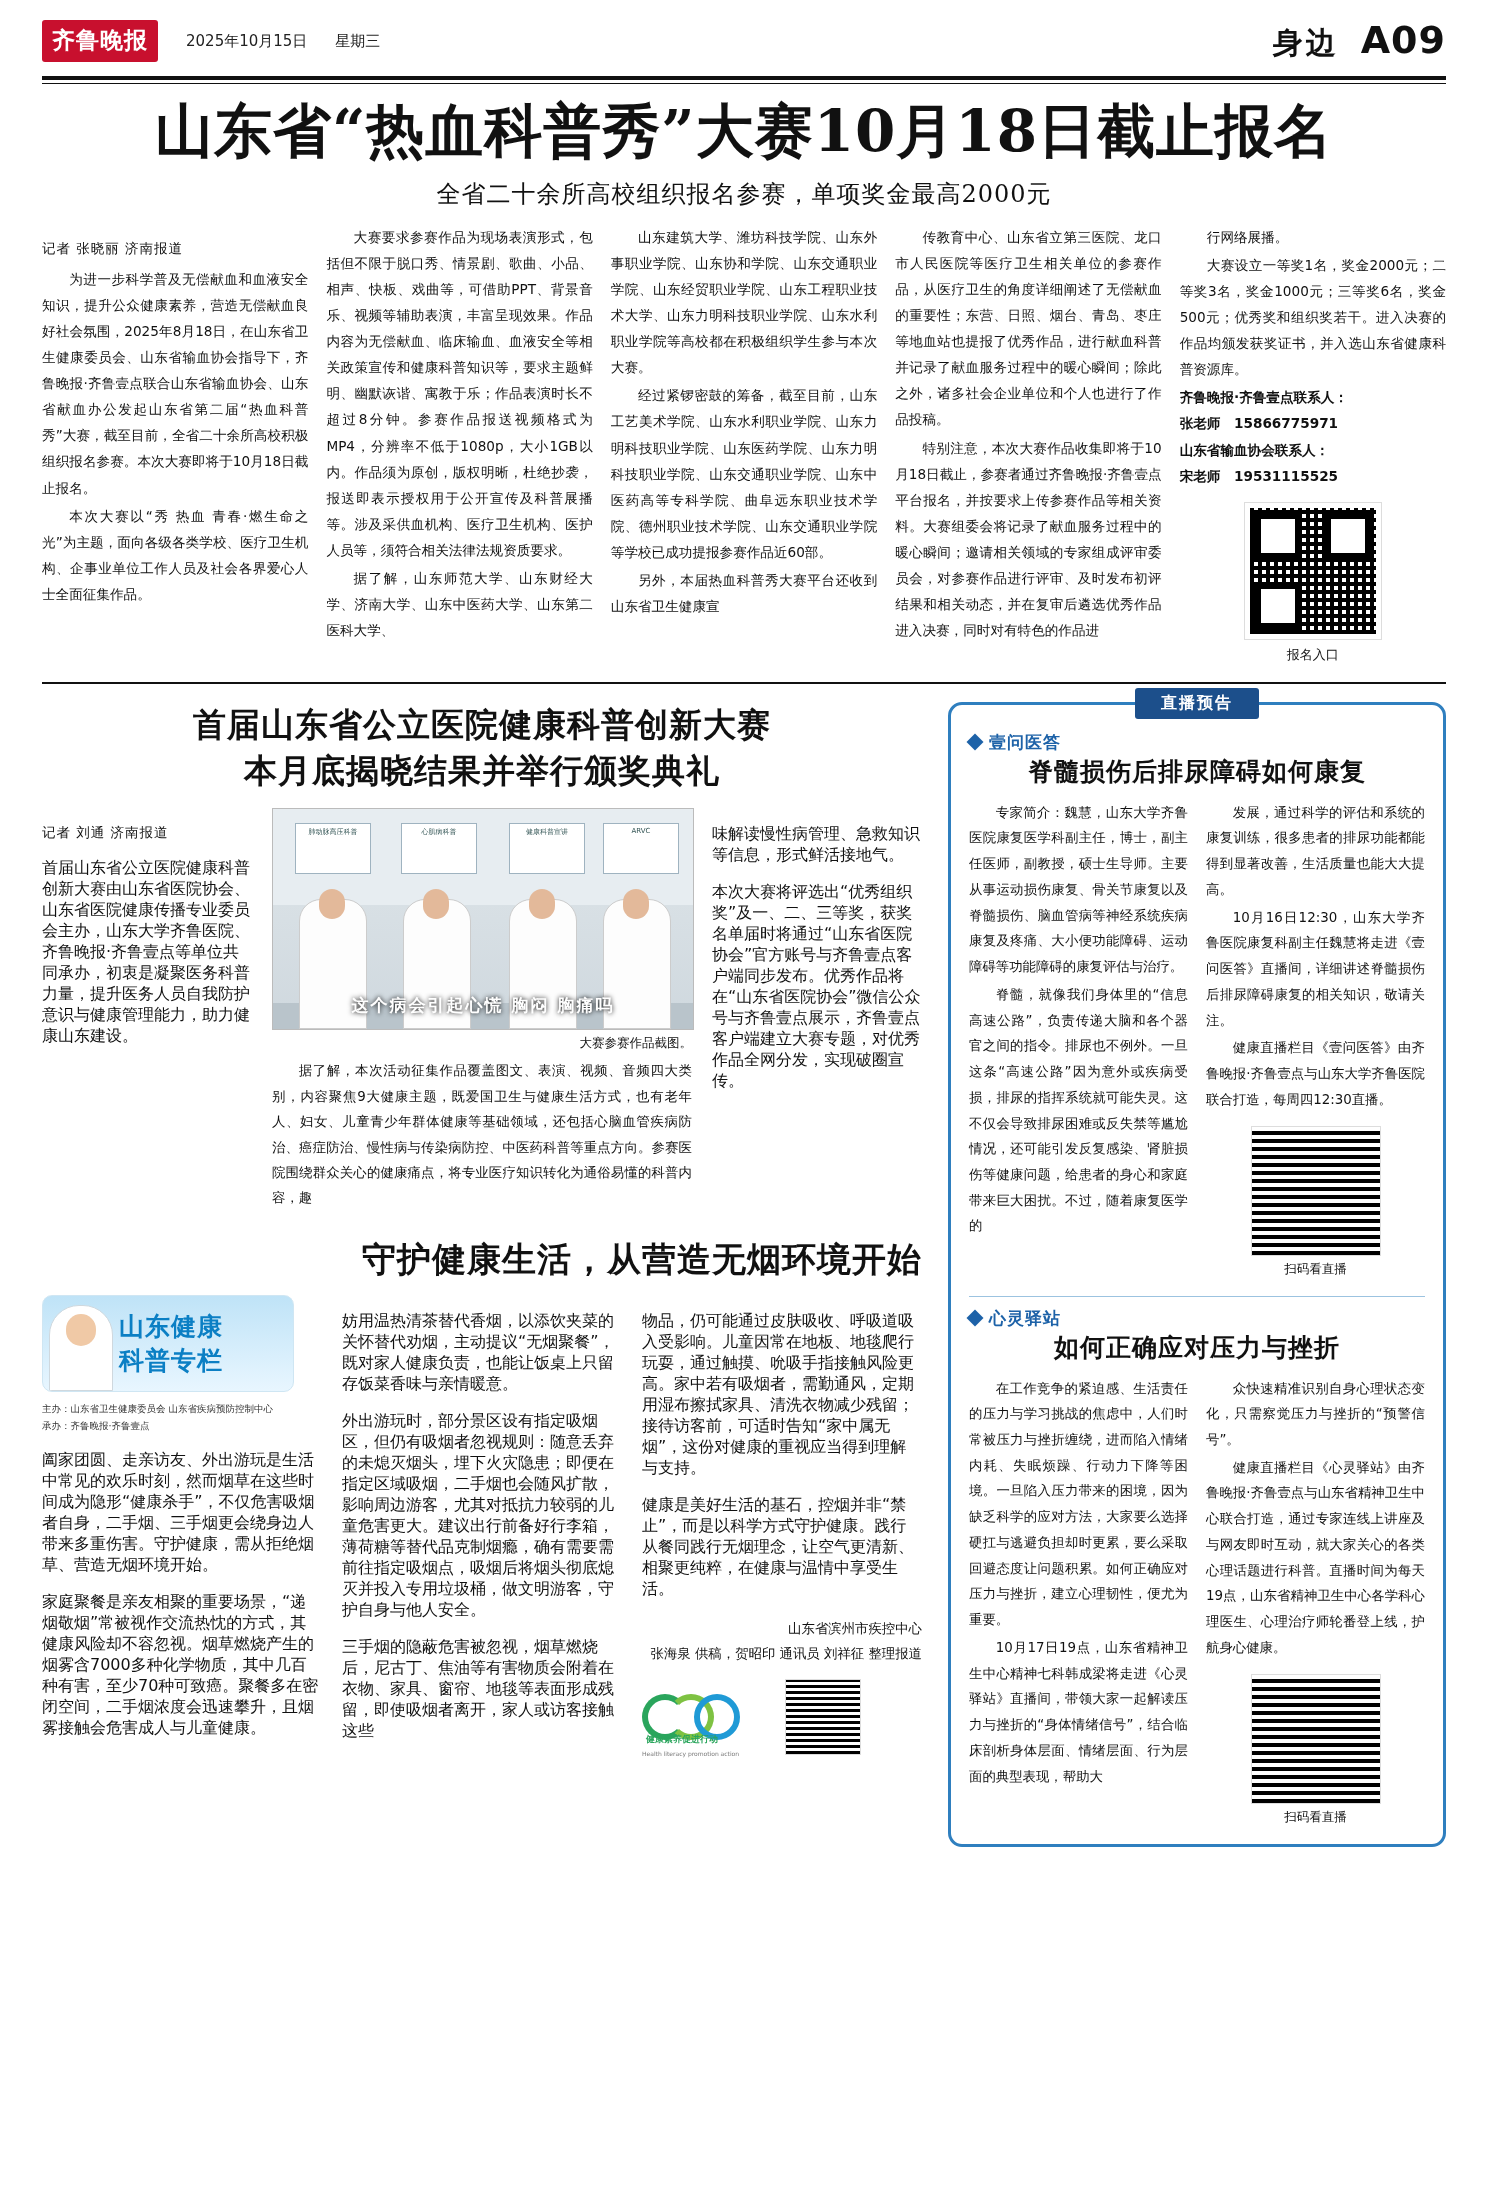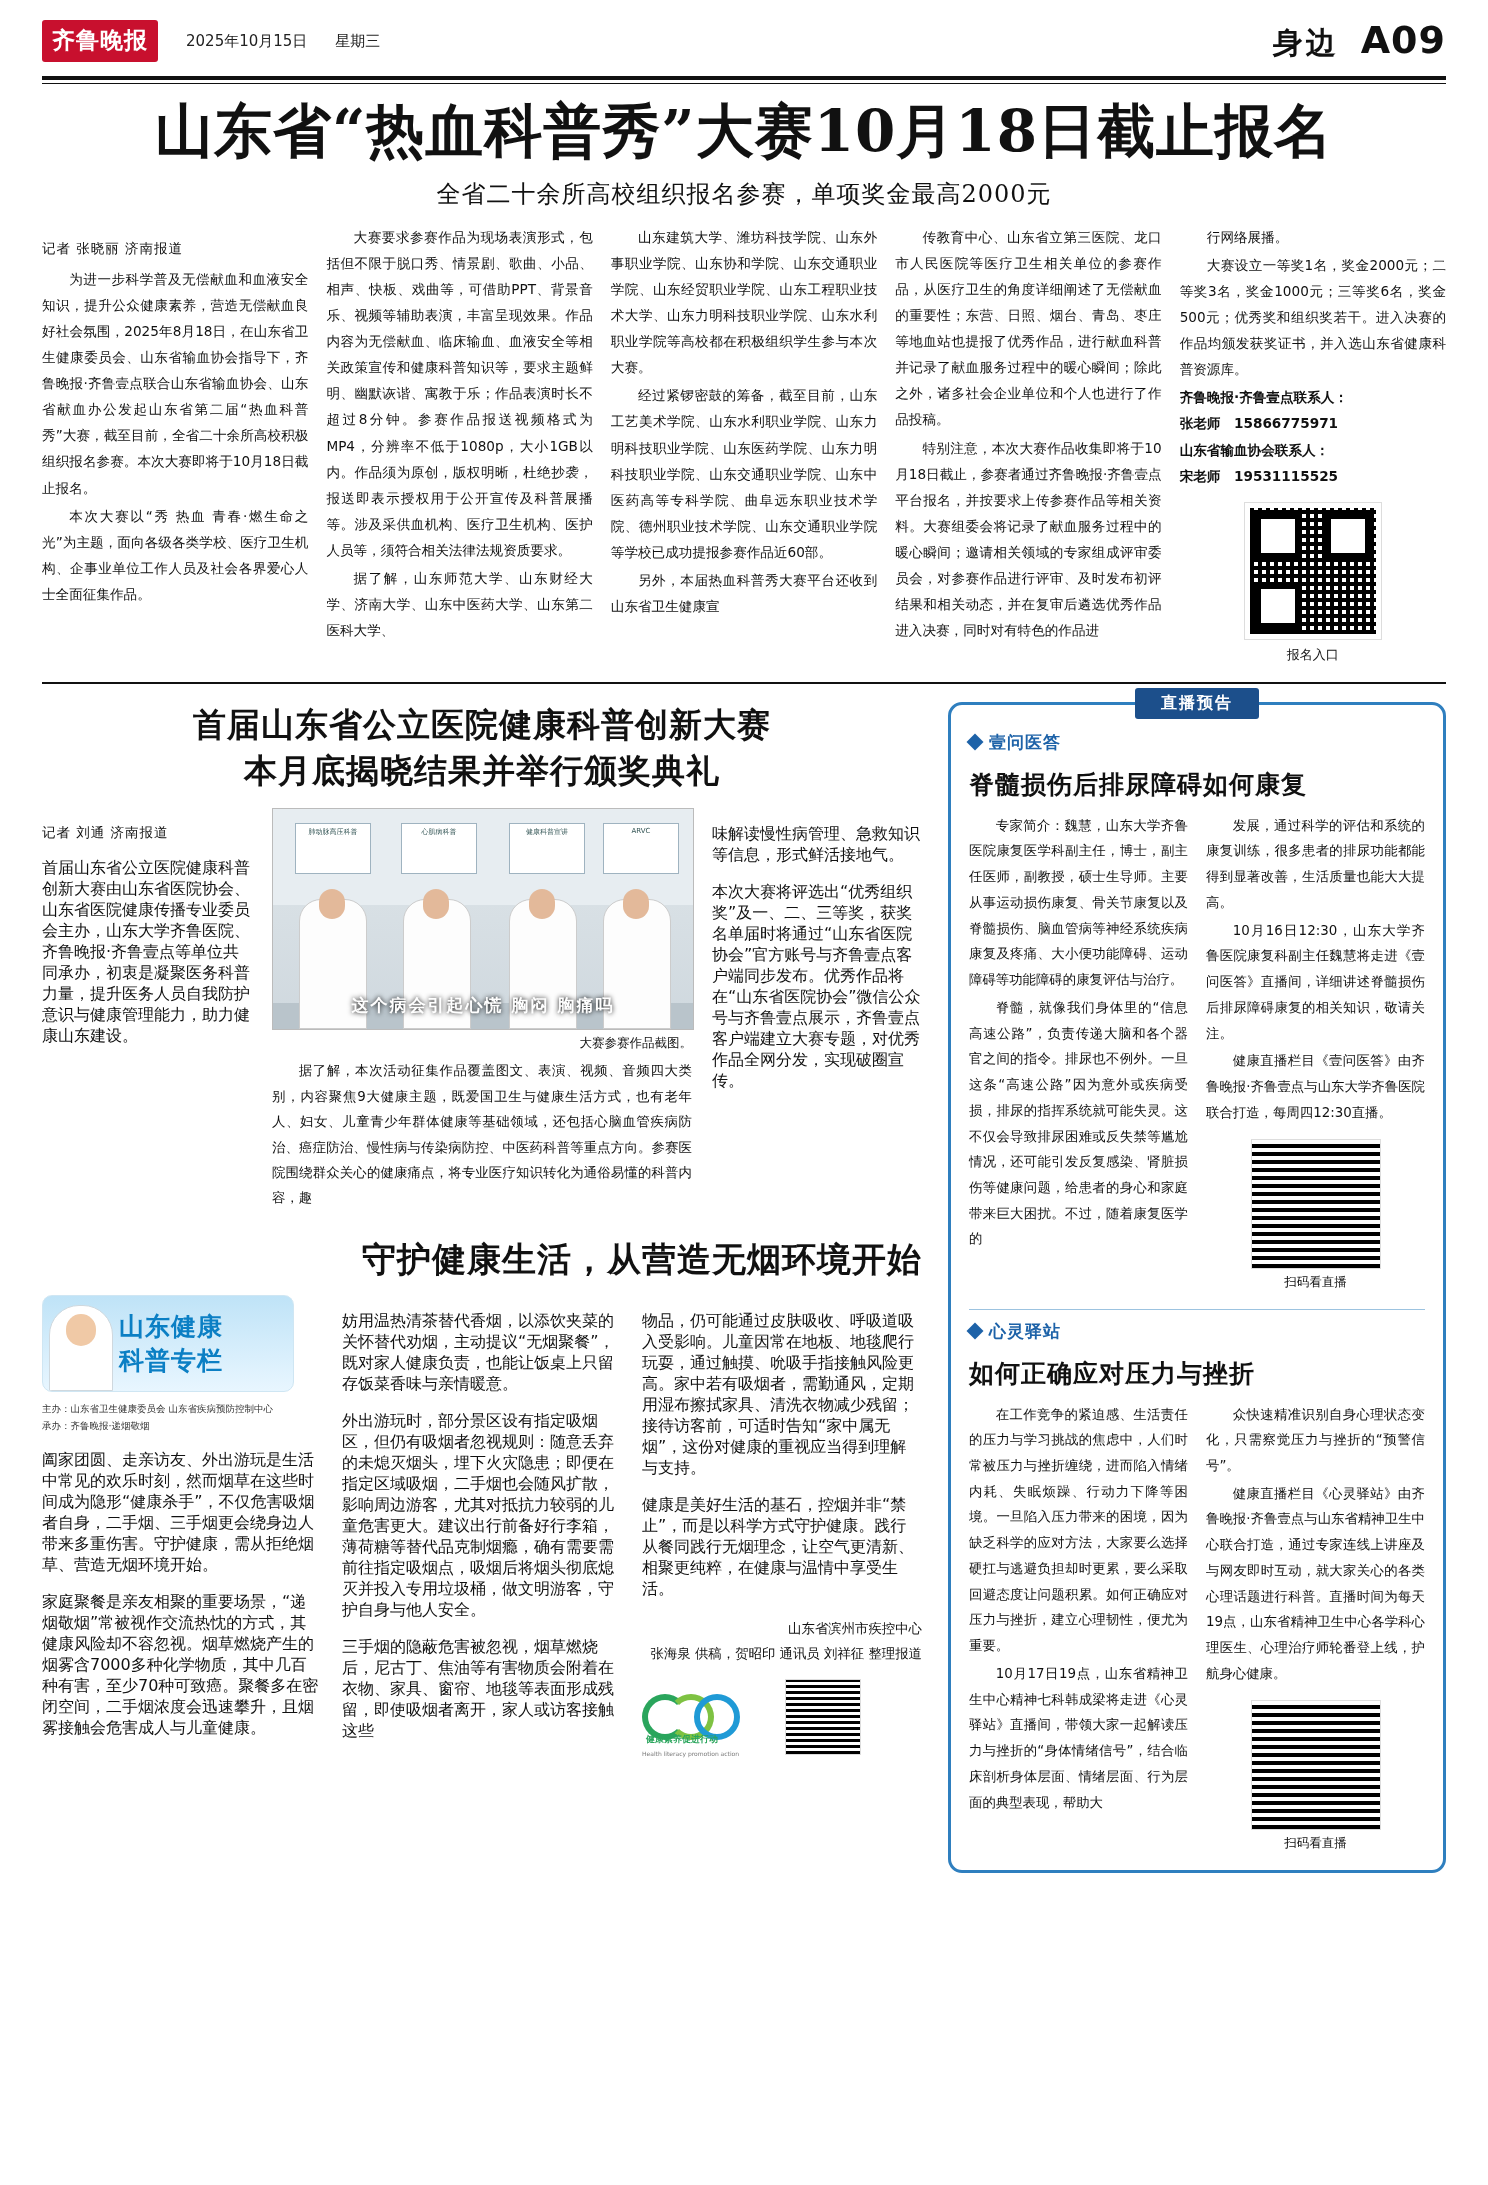--- a/index.html
+++ b/index.html
@@ -158,21 +158,21 @@
       repeating-linear-gradient(90deg,#000 0 3px,#fff 3px 6px);
     outline:1px solid #ddd;position:relative;
   }
 
   
   .rail-head{display:flex;align-items:center;gap:8px;margin-top:10px;}
   .diamond{width:12px;height:12px;background:#1d62a8;transform:rotate(45deg);display:inline-block;}
   .rail-head-txt{font-size:17px;font-weight:bold;color:#1d62a8;letter-spacing:1px;}
   .rail-title{
     font-family:Liberation Sans, sans-serif;
-    font-weight:bold;font-size:25px;margin:14px 0 12px 0;letter-spacing:1px;
+    font-weight:bold;font-size:25px;text-align:center;margin:1px 0 12px 0;letter-spacing:1px;
   }
   .rail-cols{display:flex;gap:18px;}
   .rail-cols p{font-size:13.4px;line-height:1.92;text-align:justify;text-indent:2em;margin:0 0 2px 0;}
   .rail-qr-wrap{text-align:center;margin:14px 0 4px 0;}
   .rail-qr{
     width:128px;height:128px;margin:0 auto;
     background:
       repeating-linear-gradient(0deg,#000 0 4px,#fff 4px 8px),
       repeating-linear-gradient(90deg,#000 0 4px,#fff 4px 8px);
     outline:1px solid #ddd;position:relative;
@@ -287,21 +287,21 @@
         <div class="art3-body">
           <div class="art2-col">
             <div class="promo-badge">
               <div class="doc">
                   <div class="hd"></div>
                 </div>
               <div class="t1">山东健康</div>
               <div class="t2">科普专栏</div>
             </div>
             <div class="credit-small" style="white-space:pre-line;font-size:9.5px;color:#333;">主办：山东省卫生健康委员会 山东省疾病预防控制中心
-承办：齐鲁晚报·递烟敬烟</div>
+承办：齐鲁晚报·齐鲁壹点</div>
             <p>阖家团圆、走亲访友、外出游玩是生活中常见的欢乐时刻，然而烟草在这些时间成为隐形“健康杀手”，不仅危害吸烟者自身，二手烟、三手烟更会绕身边人带来多重伤害。守护健康，需从拒绝烟草、营造无烟环境开始。</p>
             <p>家庭聚餐是亲友相聚的重要场景，“递烟敬烟”常被视作交流热忱的方式，其健康风险却不容忽视。烟草燃烧产生的烟雾含7000多种化学物质，其中几百种有害，至少70种可致癌。聚餐多在密闭空间，二手烟浓度会迅速攀升，且烟雾接触会危害成人与儿童健康。</p>
           </div>
           <div class="art2-col">
             <p>妨用温热清茶替代香烟，以添饮夹菜的关怀替代劝烟，主动提议“无烟聚餐”，既对家人健康负责，也能让饭桌上只留存饭菜香味与亲情暖意。</p>
             <p>外出游玩时，部分景区设有指定吸烟区，但仍有吸烟者忽视规则：随意丢弃的未熄灭烟头，埋下火灾隐患；即便在指定区域吸烟，二手烟也会随风扩散，影响周边游客，尤其对抵抗力较弱的儿童危害更大。建议出行前备好行李箱，薄荷糖等替代品克制烟瘾，确有需要需前往指定吸烟点，吸烟后将烟头彻底熄灭并投入专用垃圾桶，做文明游客，守护自身与他人安全。</p>
             <p>三手烟的隐蔽危害被忽视，烟草燃烧后，尼古丁、焦油等有害物质会附着在衣物、家具、窗帘、地毯等表面形成残留，即使吸烟者离开，家人或访客接触这些</p>
           </div>
           <div class="art2-col">
             <p>物品，仍可能通过皮肤吸收、呼吸道吸入受影响。儿童因常在地板、地毯爬行玩耍，通过触摸、吮吸手指接触风险更高。家中若有吸烟者，需勤通风，定期用湿布擦拭家具、清洗衣物减少残留；接待访客前，可适时告知“家中属无烟”，这份对健康的重视应当得到理解与支持。</p>

